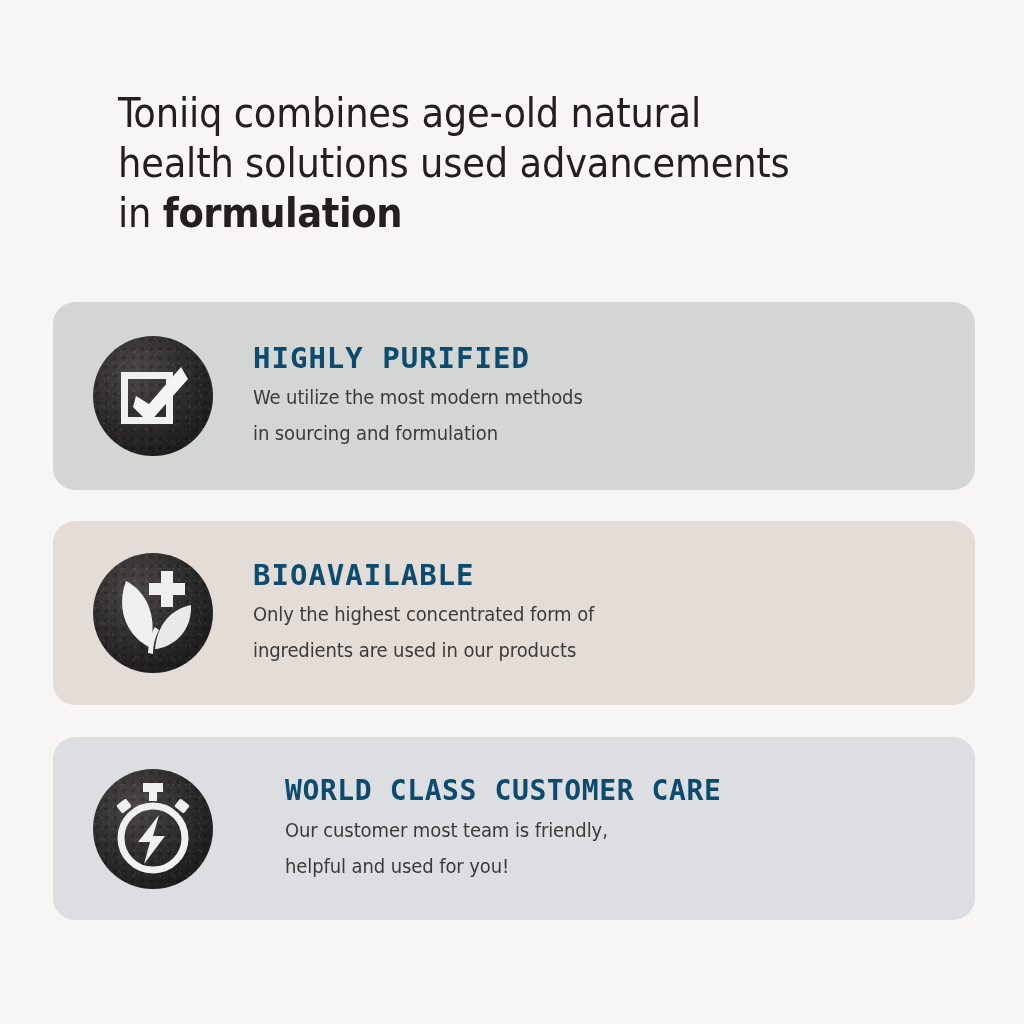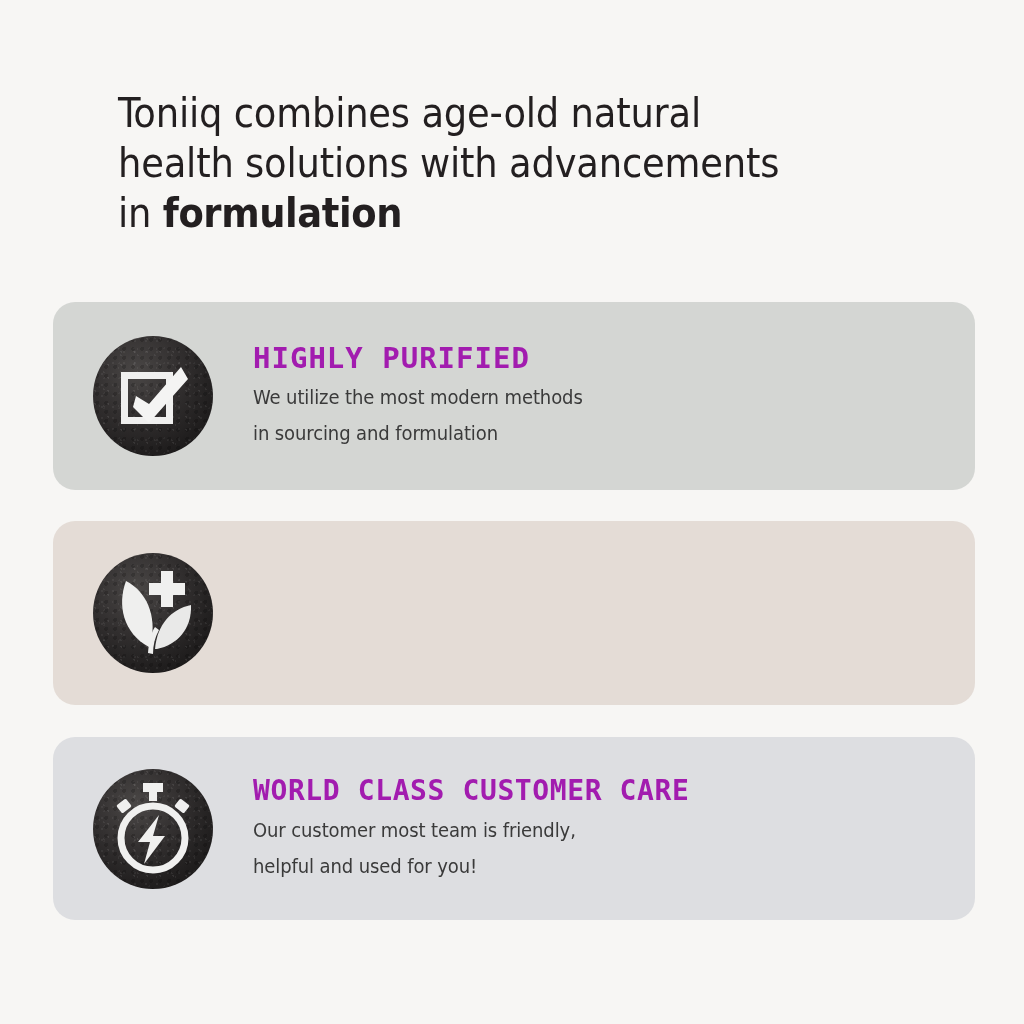--- a/index.html
+++ b/index.html
@@ -53,21 +53,21 @@
     left: 53px;
     width: 922px;
     border-radius: 22px;
     box-sizing: border-box;
     display: flex;
     align-items: center;
   }
 
   #card-0 { top: 302px; height: 188px; background: #d4d6d3; }
   #card-1 { top: 521px; height: 184px; background: #e4dcd6; }
-  #card-2 { top: 737px; height: 183px; background: #dddee1; }
+  #card-2 { top: 737px; height: 183px; background: #dddee1; gap: 32px; }
 
   .card-icon-wrap {
     flex: 0 0 auto;
     width: 120px;
     height: 120px;
     margin-left: 40px;
     position: relative;
   }
 
   .icon-circle {
@@ -110,21 +110,21 @@
     flex: 1 1 auto;
     margin-left: 40px;
     padding-right: 30px;
   }
 
   .card-heading {
     font-family: "DejaVu Sans Mono", "Liberation Mono", monospace;
     font-size: 29px;
     line-height: 34px;
     font-weight: 700;
-    color: #a21caf;
+    color: #0c4a6e;
     letter-spacing: 1.0px;
     margin: 0 0 4px 0;
     white-space: nowrap;
   }
 
   #card-2 .card-heading {
     font-size: 28px;
     letter-spacing: 0.6px;
   }
 
@@ -138,21 +138,21 @@
     white-space: nowrap;
   }
 </style>
 </head>
 <body>
 
 <div id="page" style="background: rgb(247, 246, 244);">
 
   <div id="headline">
     <div class="headline-line">Toniiq combines age-old natural</div>
-    <div class="headline-line">health solutions with advancements</div>
+    <div class="headline-line">health solutions used advancements</div>
     <div class="headline-line"><span>in </span><span class="strong">formulation</span></div>
   </div>
 
   <div class="card" id="card-0" style="background: rgb(212, 214, 211);">
     <div class="card-icon-wrap">
       <div class="icon-circle"></div>
       <svg class="icon-svg" viewBox="0 0 120 120">
 
         <path d="M28 36 h52 v52 h-52 Z M35 43 v38 h38 v-38 Z" fill="#f0f0ef" fill-rule="evenodd"></path>
 
@@ -173,20 +173,25 @@
 
         <path d="M68 18 h12 v12 h12 v12 h-12 v12 h-12 v-12 h-12 v-12 h12 Z" fill="#f0f0ef"></path>
 
         <path d="M56 94 C30 80 24 52 33 28 C53 38 64 62 58 90 Z" fill="#efefee"></path>
 
         <path d="M62 96 C64 72 78 56 98 52 C99 76 84 92 64 96 Z" fill="#e9e9e8"></path>
 
         <path d="M55 100 C56 88 58 80 62 74 L66 77 C62 84 60 92 60 101 Z" fill="#efefee"></path>
       </svg>
     </div>
+    <div class="card-text">
+      <div class="card-heading">BIOAVAILABLE</div>
+      <div class="card-body-line">Only the highest concentrated form of</div>
+      <div class="card-body-line">ingredients are used in our products</div>
+    </div>
   </div>
 
   <div class="card" id="card-2" style="background: rgb(221, 222, 225);">
     <div class="card-icon-wrap">
       <div class="icon-circle"></div>
       <svg class="icon-svg" viewBox="0 0 120 120">
 
         <path d="M50 14 h20 v9 h-6 v9 h-8 v-9 h-6 Z" fill="#f0f0ef"></path>
 
         <rect x="25" y="32" width="12" height="10" rx="1.5" transform="rotate(-38 31 37)" fill="#f0f0ef"></rect>

